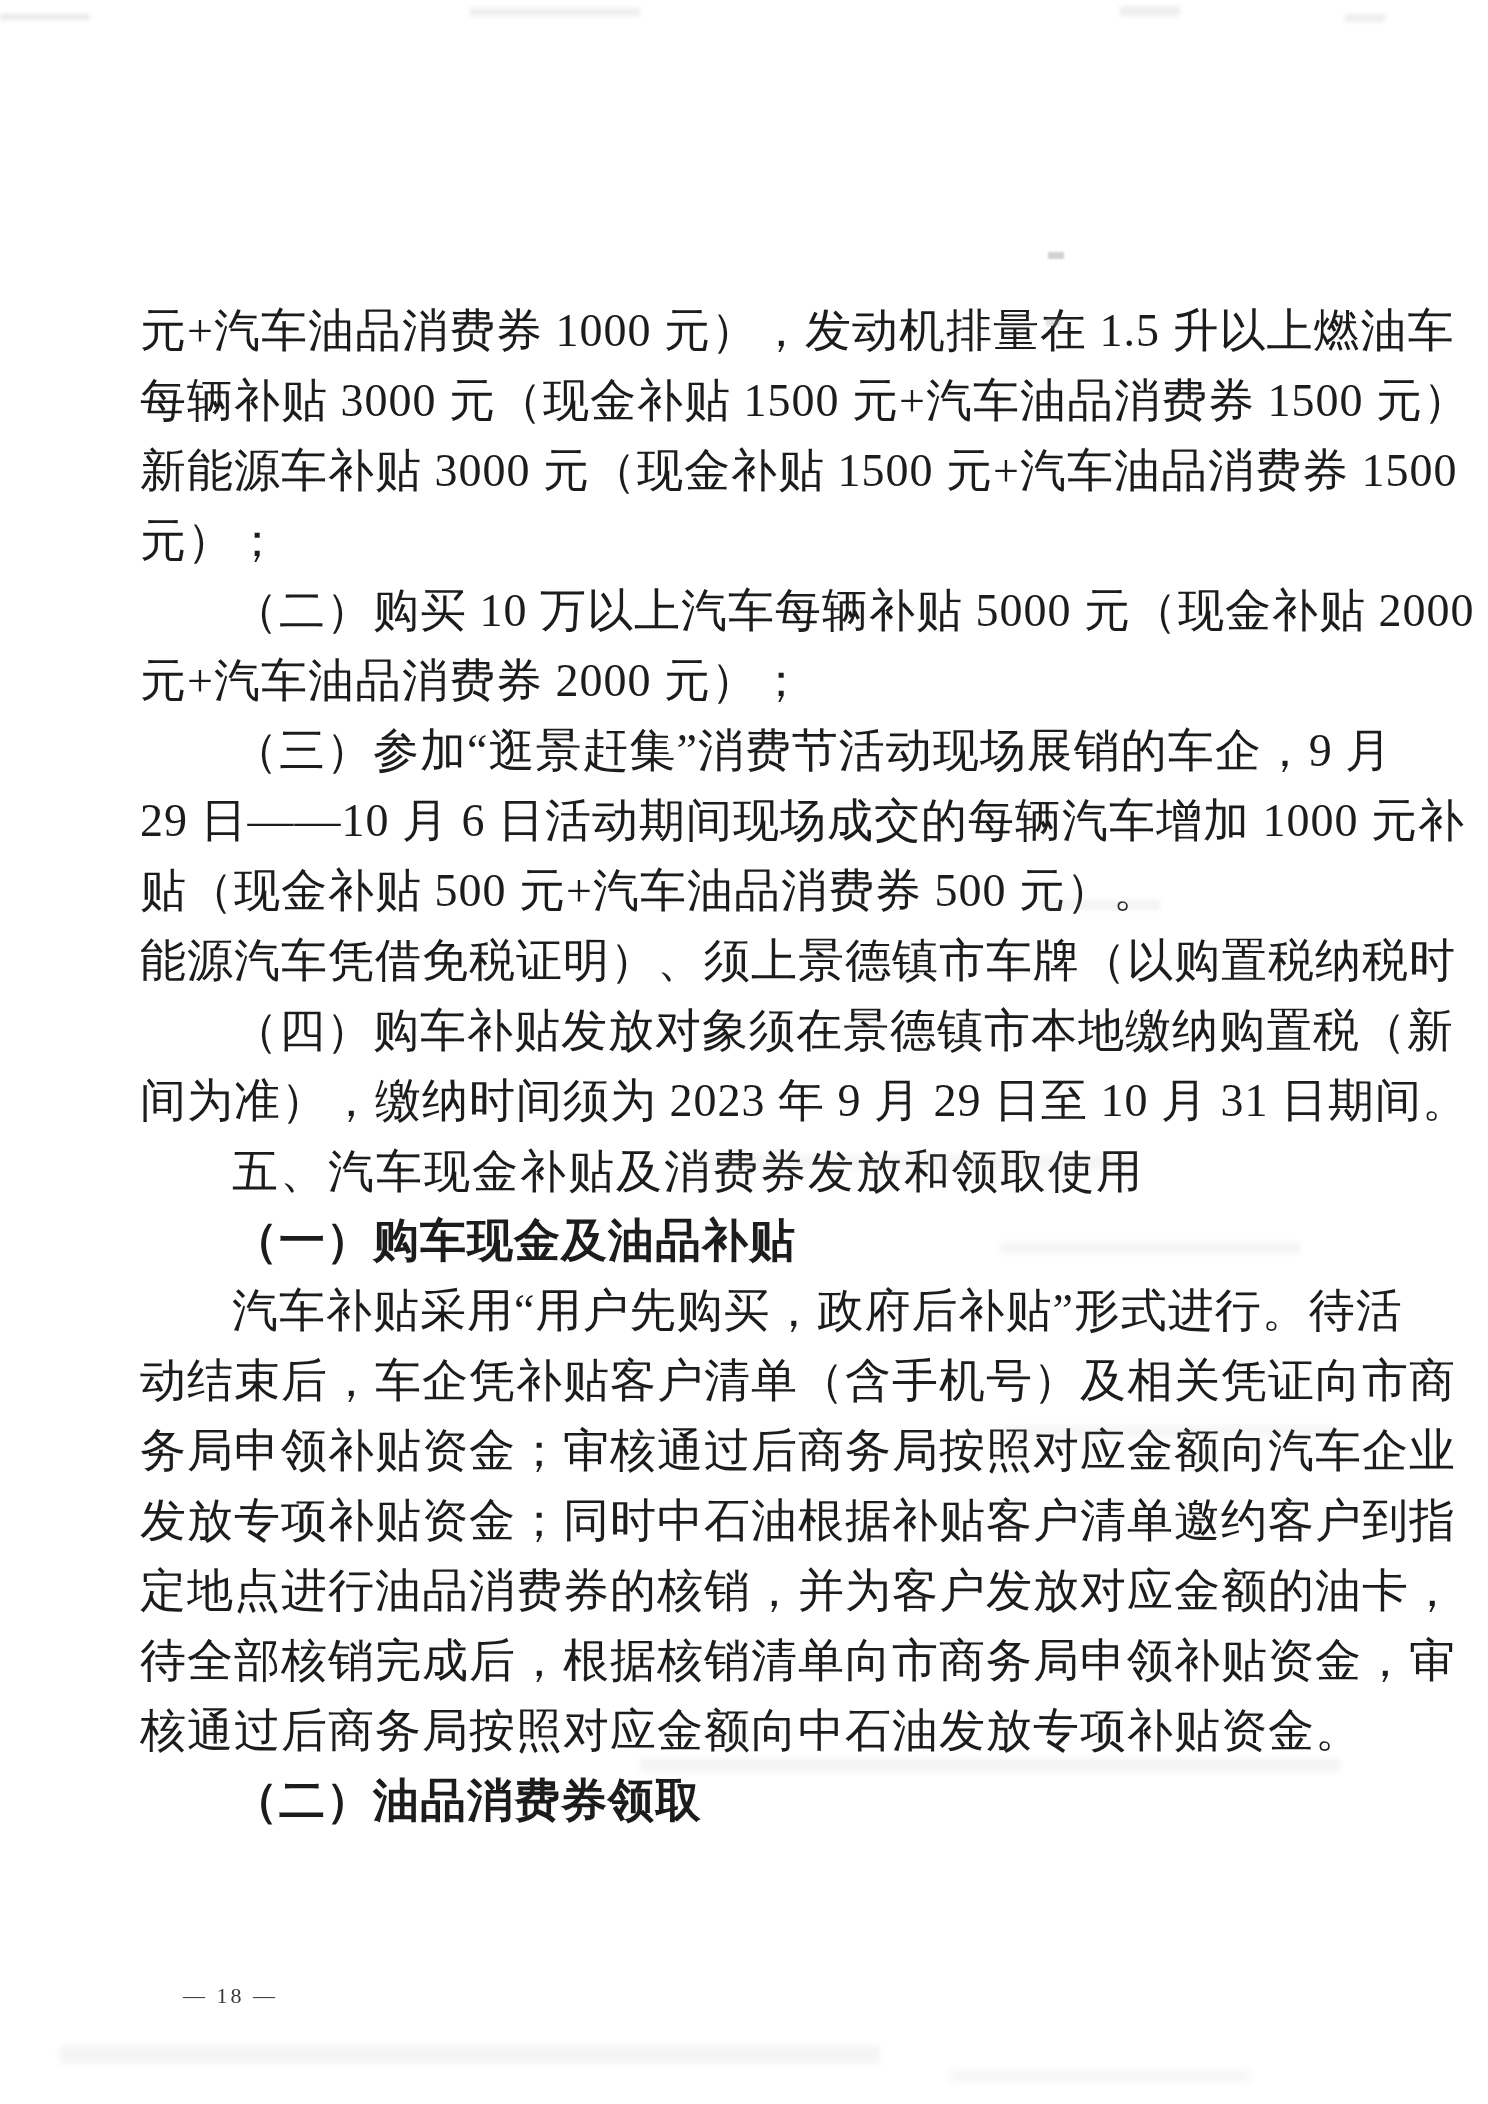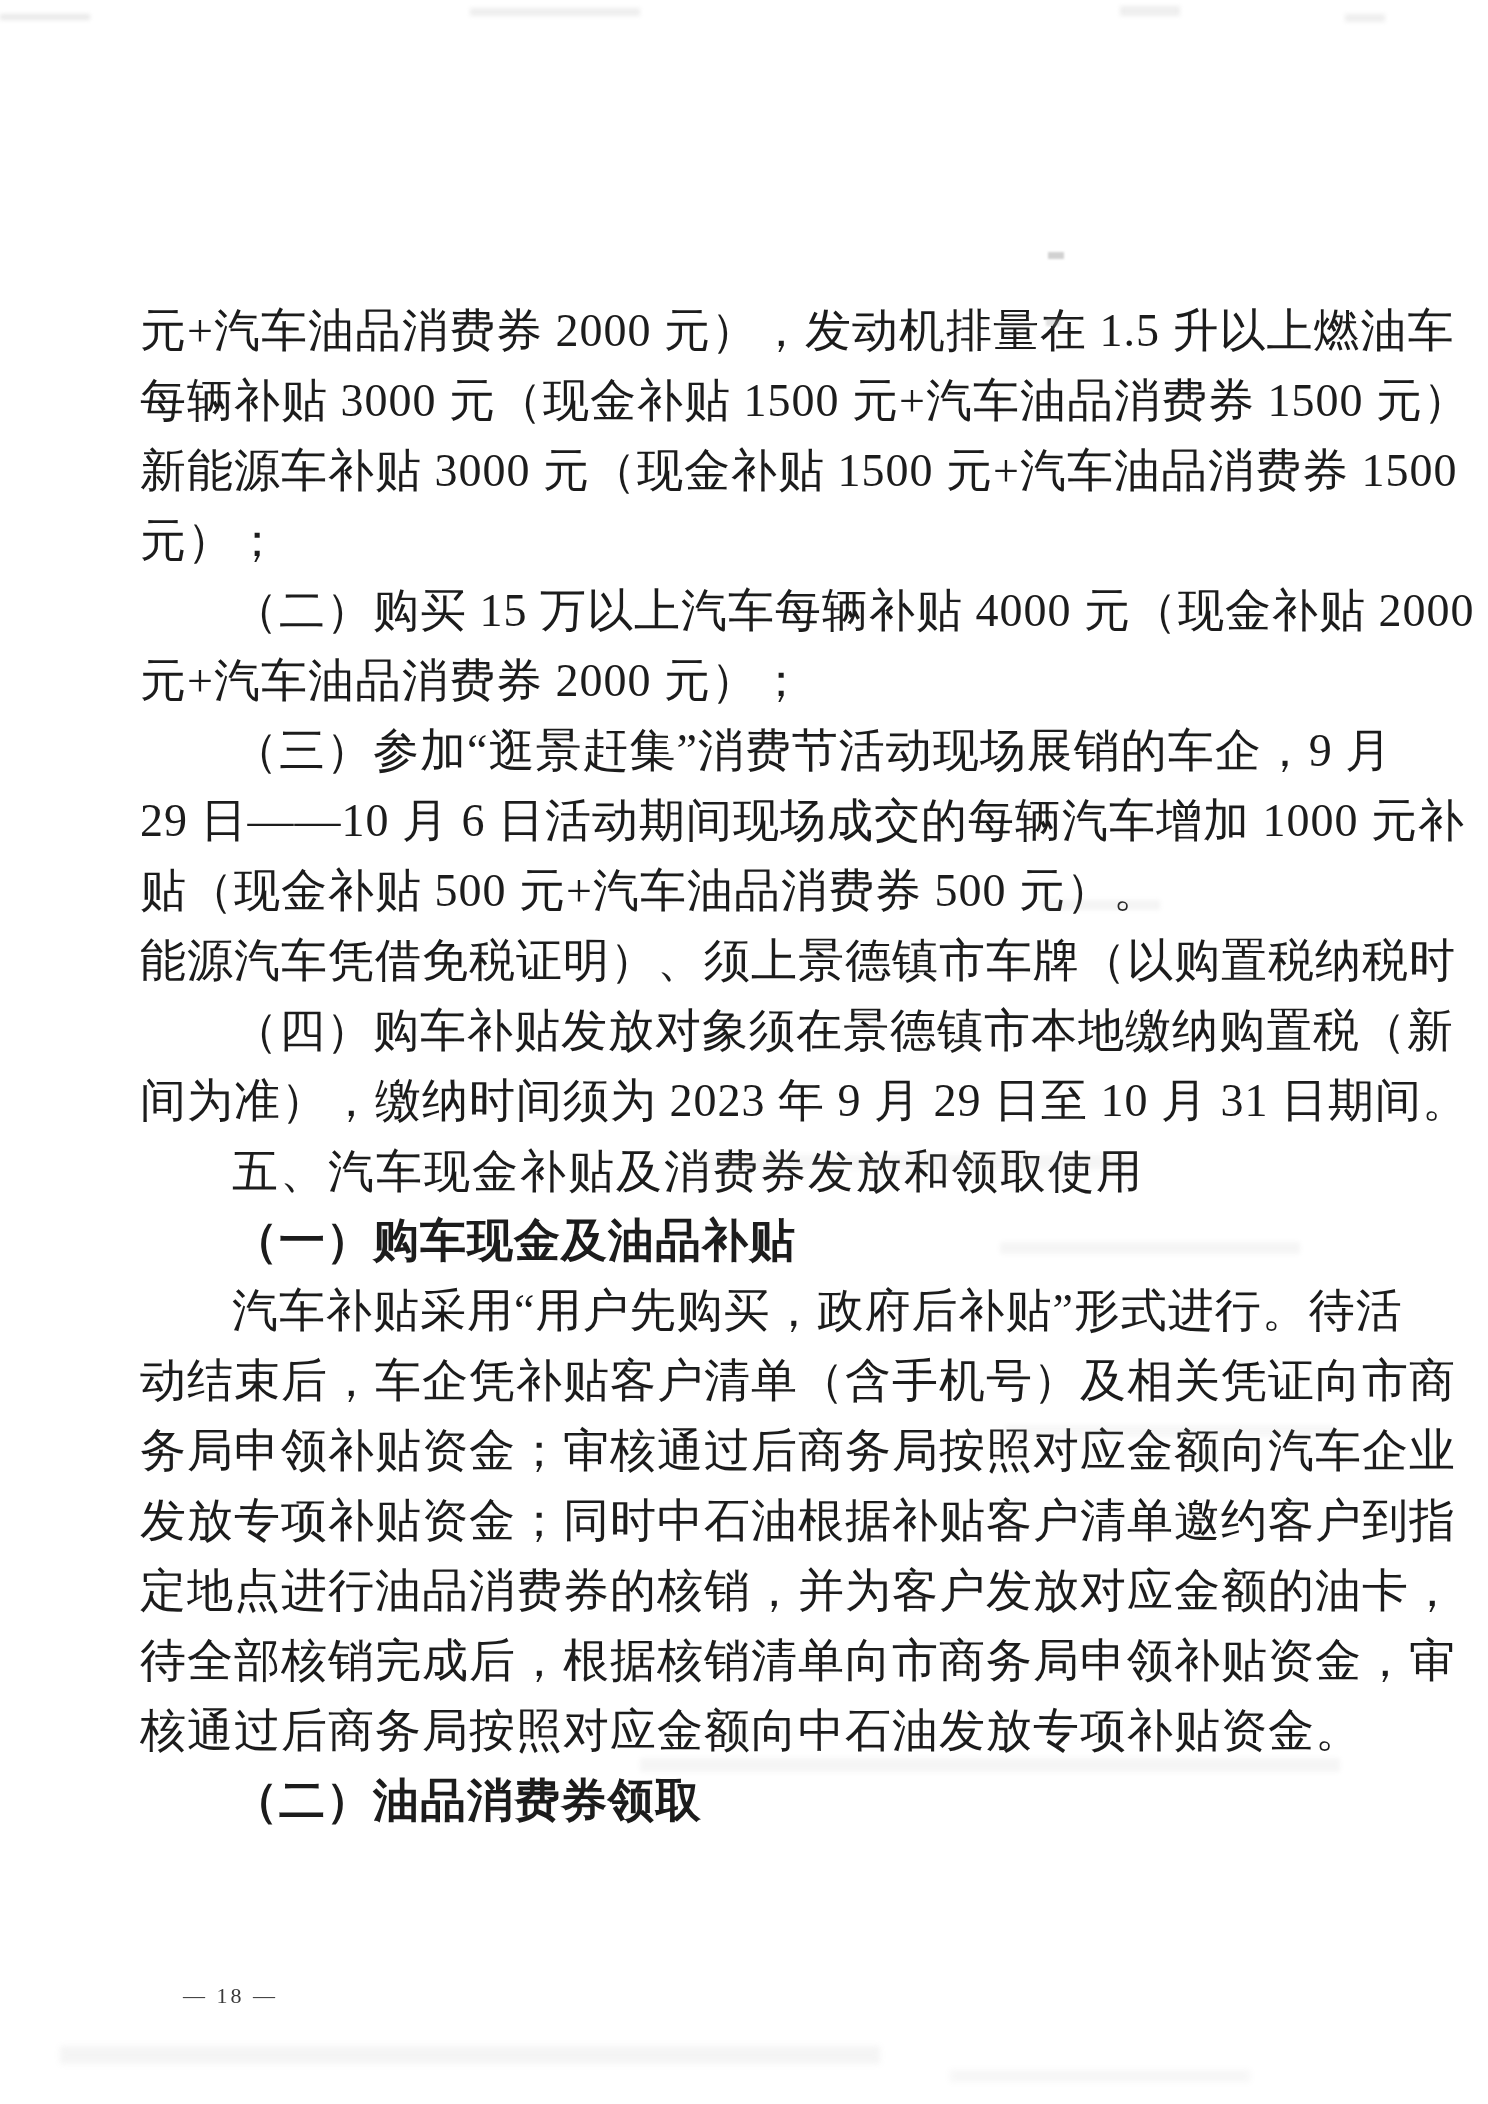--- a/index.html
+++ b/index.html
@@ -70,25 +70,25 @@
   .a11 { left: 640px;  top: 1758px; width: 700px; height: 14px; opacity: .09; }
   .a12 { left: 60px;   top: 2046px; width: 820px; height: 18px; opacity: .10; filter: blur(3px); }
   .a13 { left: 950px;  top: 2070px; width: 300px; height: 12px; opacity: .08; filter: blur(3px); }
 </style>
 </head>
 <body>
 
 <div class="page">
 
   <div class="content">
-      <div class="line">元+汽车油品消费券 2000 元），发动机排量在 1.5 升以上燃油车</div>
+      <div class="line">元+汽车油品消费券 1000 元），发动机排量在 1.5 升以上燃油车</div>
       <div class="line">每辆补贴 3000 元（现金补贴 1500 元+汽车油品消费券 1500 元），</div>
       <div class="line">新能源车补贴 3000 元（现金补贴 1500 元+汽车油品消费券 1500</div>
       <div class="line">元）；</div>
-      <div class="line indent">（二）购买 15 万以上汽车每辆补贴 4000 元（现金补贴 2000</div>
+      <div class="line indent">（二）购买 10 万以上汽车每辆补贴 5000 元（现金补贴 2000</div>
       <div class="line">元+汽车油品消费券 2000 元）；</div>
       <div class="line indent">（三）参加“逛景赶集”消费节活动现场展销的车企，9 月</div>
       <div class="line">29 日——10 月 6 日活动期间现场成交的每辆汽车增加 1000 元补</div>
       <div class="line">贴（现金补贴 500 元+汽车油品消费券 500 元）。</div>
       <div class="line">能源汽车凭借免税证明）、须上景德镇市车牌（以购置税纳税时</div>
       <div class="line indent">（四）购车补贴发放对象须在景德镇市本地缴纳购置税（新</div>
       <div class="line">间为准），缴纳时间须为 2023 年 9 月 29 日至 10 月 31 日期间。</div>
       <div class="line indent heading-hei">五、汽车现金补贴及消费券发放和领取使用</div>
       <div class="line indent heading-kai">（一）购车现金及油品补贴</div>
       <div class="line indent">汽车补贴采用“用户先购买，政府后补贴”形式进行。待活</div>

